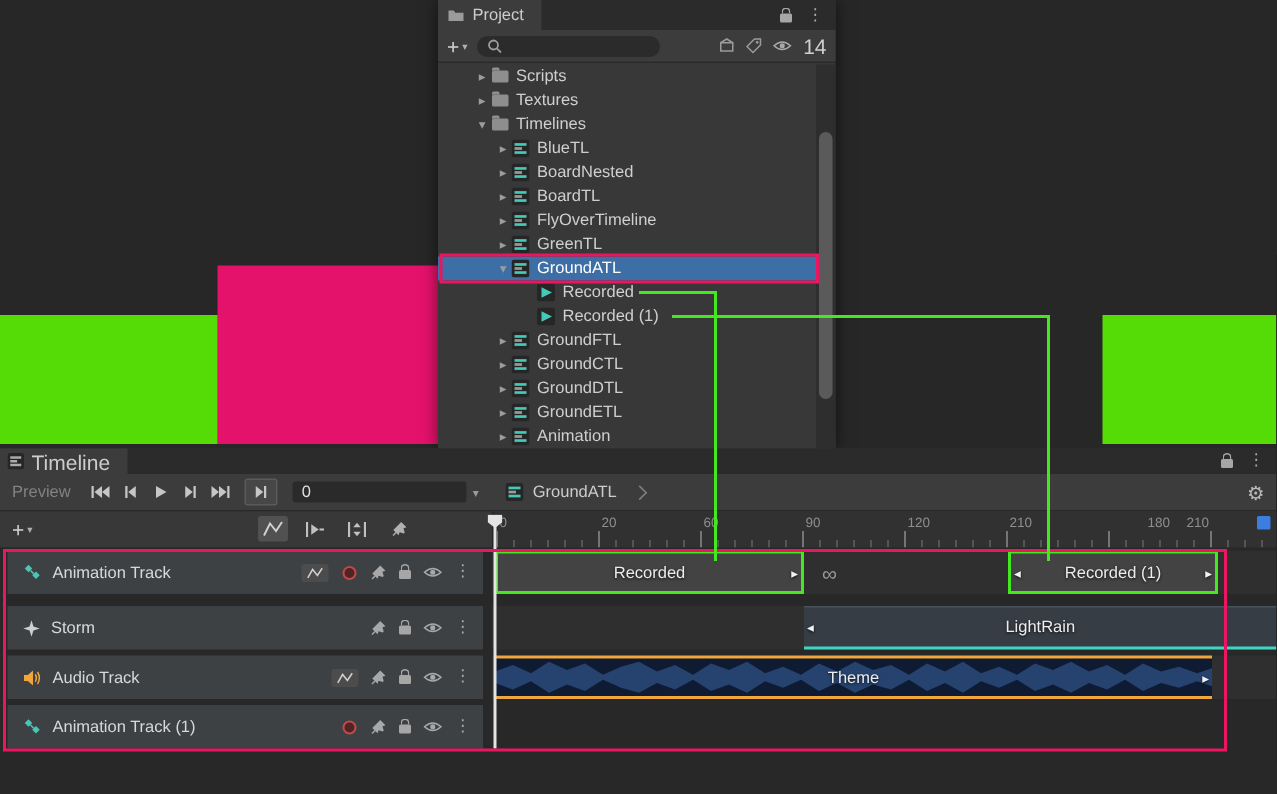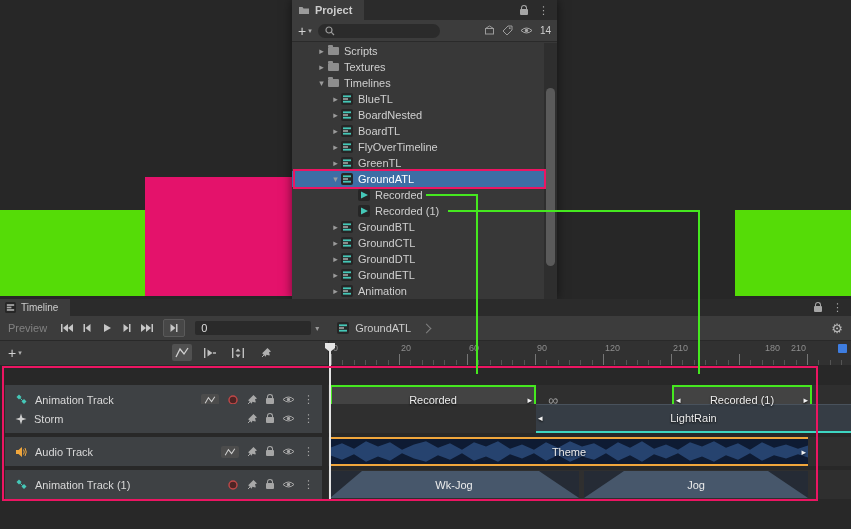--- a/index.html
+++ b/index.html
@@ -11,51 +11,51 @@
   .scene-magenta { left:145px; top:177px; width:147px; height:119px; background:#E4126B; }
   .scene-green-l { left:0; top:210px; width:145px; height:86px; background:#55DC07; }
   .scene-green-r { left:735px; top:210px; width:116px; height:86px; background:#55DC07; }
 
   
   .gline { background:#45E81F; z-index:60; }
   .rbox  { border:2px solid #EC1562; box-sizing:border-box; z-index:55; pointer-events:none; }
 
   
   .tabstrip { height:20px; background:#2B2B2B; display:flex; align-items:stretch; }
-  .tab { display:flex; align-items:center; gap:5px; background:#3C3C3C; padding:0 12px 0 6px; font-size:11px; color:#CDCDCD;font-weight:bold; }
+  .tab { display:flex; align-items:center; gap:5px; background:#3C3C3C; padding:0 12px 0 6px; font-size:11px; color:#CDCDCD; }
   .winicons { margin-left:auto; display:flex; align-items:center; gap:10px; padding-right:8px; }
   .kebab { color:#A8A8A8; font-size:11px; line-height:1; }
   .lockico { position:relative; display:inline-block; width:8px; height:6px; background:#A6A6A6; border-radius:1px; margin-top:3px; }
   .lockico::before { content:""; position:absolute; left:1px; top:-4px; width:4px; height:3px; border:1.3px solid #A6A6A6; border-bottom:none; border-radius:3px 3px 0 0; }
   .caret { font-size:7px; color:#AFAFAF; margin-left:2px; }
   .ico { display:inline-flex; align-items:center; }
 
   
   .pwin { left:292px; top:0; width:265px; height:299px; background:#383838; z-index:10; box-shadow:0 0 10px rgba(0,0,0,.55); }
   .ptoolbar { height:21px; background:#3C3C3C; border-bottom:1px solid #2A2A2A; display:flex; align-items:center; padding:0 6px; gap:6px; }
   .addbtn { display:flex; align-items:center; color:#D2D2D2; font-size:14px; cursor:default; }
   .searchbox { width:108px; height:14px; background:#2B2B2B; border-radius:8px; display:flex; align-items:center; gap:4px; padding:0 7px; }
   .searchbox input { background:transparent; border:none; outline:none; width:80px; color:#CCC; font-size:10px; font-family:"Liberation Sans",sans-serif; }
   .ptb-right { margin-left:auto; display:flex; align-items:center; gap:7px; }
-  .cnt { color:#CFCFCF; font-size:10px; }
+  .cnt { color:#CFCFCF; font-size:14px; }
   .ptree { position:absolute; top:43px; left:0; right:13px; bottom:0; background:#383838; overflow:hidden; }
   .prow { height:16px; display:flex; align-items:center; font-size:11px; color:#CFCFCF; }
   .prow .arrow { width:11px; font-size:9px; color:#9C9C9C; text-align:center; flex:none; }
   .prow .ricon { width:12px; height:12px; margin-right:5px; flex:none; display:flex; }
   .lvl0 { padding-left:24px; } .lvl1 { padding-left:38px; } .lvl2 { padding-left:66px; }
   .prow.sel { background:#3D6EA5; color:#FFF; }
   .fold { position:relative; width:11px; height:8px; background:#8E8E8E; border-radius:1px; margin-right:5px; margin-left:1px; flex:none; }
   .fold::before { content:""; position:absolute; left:0; top:-2px; width:5px; height:2px; background:#8E8E8E; border-radius:1px 1px 0 0; }
   .pscroll { position:absolute; right:0; top:43px; width:13px; bottom:0; background:#2E2E2E; }
   .pthumb { position:absolute; left:2px; right:2px; top:45px; height:178px; background:#5A5A5A; border-radius:5px; }
 
   
   .twin { left:0; top:299px; width:851px; height:230px; background:#383838; z-index:10; }
   .ttabstrip { height:17px; background:#2B2B2B; display:flex; align-items:stretch; }
-  .ttab { display:flex; align-items:center; gap:5px; background:#3C3C3C; padding:0 12px 0 5px; font-size:10px; color:#CDCDCD; }
+  .ttab { display:flex; align-items:center; gap:5px; background:#3C3C3C; padding:0 12px 0 5px; font-size:14px; color:#CDCDCD; }
   .ttoolbar { height:24px; background:#3C3C3C; border-bottom:1px solid #292929; display:flex; align-items:center; padding:0 8px; }
   .prevlabel { color:#828282; font-size:11px; margin-right:10px; }
   .pbtn { width:20px; height:16px; display:flex; align-items:center; justify-content:center; }
   .pbtn.boxed { width:20px; border:1px solid #5A5A5A; background:#474747; border-radius:2px; margin-left:6px; }
   .framefield { width:104px; height:14px; background:#2A2A2A; border-radius:2px; color:#DDD; font-size:11px; display:flex; align-items:center; padding:0 6px; margin-left:10px; }
   .framecaret { color:#999; font-size:8px; margin-left:4px; margin-right:8px; }
   .crumb { display:flex; align-items:center; gap:6px; margin-left:10px; color:#CCC; font-size:11px; }
   .crumb-arrow { width:6px; height:6px; border-top:1.4px solid #808080; border-right:1.4px solid #808080; transform:rotate(45deg); margin-left:6px; }
   .gear { margin-left:auto; color:#B8B8B8; font-size:13px; }
   .tbody { position:absolute; top:42px; left:0; right:0; bottom:0; background:#282828; }
@@ -65,21 +65,21 @@
   .optbtn { width:20px; height:17px; display:flex; align-items:center; justify-content:center; border-radius:2px; }
   .optbtn.active { background:#515151; }
   .ruler { position:absolute; left:328px; right:0; top:0; height:24px; background:#313131; border-left:1px solid #242424; }
   .ruler::before { content:""; position:absolute; left:2px; right:0; bottom:0; height:5px;
     background:repeating-linear-gradient(to right,#555 0 1px,transparent 1px 11.33px); }
   .ruler::after { content:""; position:absolute; left:2px; right:0; bottom:0; height:11px;
     background:repeating-linear-gradient(to right,#757575 0 1px,transparent 1px 68px); }
   .rnum { position:absolute; top:2px; font-size:9px; color:#8E8E8E; }
   .endmarker { position:absolute; right:4px; top:3px; width:9px; height:9px; background:#3E7DE0; border-radius:1px; }
   .tracks { position:absolute; top:24px; left:0; right:0; bottom:0; background:#282828; }
-  .trow1{top:20px;text-align:right;} .trow2{top:39px;} .trow3{top:72px;} .trow4{top:105px;}
+  .trow1{top:2px;text-align:right;} .trow2{top:39px;} .trow3{top:72px;} .trow4{top:105px;}
   .thead { position:absolute; left:5px; width:317px; height:29px; background:#3E4144; display:flex; align-items:center; padding-left:10px; box-sizing:border-box; }
   .tname { font-size:11px; color:#D8D8D8; margin-left:7px; }
   .thicons { margin-left:auto; display:flex; align-items:center; gap:8px; padding-right:8px; }
   .curvebtn { background:#4C4C4C; border-radius:2px; padding:2px 3px; display:flex; }
   .tlane { position:absolute; left:328px; right:0; height:29px; background:#2F2F2F; }
   .clip { position:absolute; top:0; bottom:0; box-sizing:border-box; display:flex; align-items:center; justify-content:center; color:#ECECEC; font-size:11px; text-shadow:0 1px 2px rgba(0,0,0,.8); overflow:hidden; }
   .clip-rec { background:#434343; border:2px solid #45E81F; }
   #clip-recorded { left:2px; width:206px; }
   #clip-recorded-1 { left:344px; width:140px; }
   .inf { position:absolute; left:220px; top:0; bottom:0; display:flex; align-items:center; color:#9A9A9A; font-size:14px; }
@@ -265,21 +265,21 @@
       <div class="prow lvl1">
         <span class="arrow">▸</span>
         <span class="ricon">
             <svg width="12" height="12" viewBox="0 0 12 12">
               <rect width="12" height="12" rx="2" fill="#262626"></rect>
               <rect x="2" y="2.4" width="8" height="1.8" fill="#45C8B8"></rect>
               <rect x="2" y="5.1" width="5" height="1.8" fill="#9A9A9A"></rect>
               <rect x="2" y="7.8" width="8" height="1.8" fill="#45C8B8"></rect>
             </svg>
           </span>
-        <span>GroundBTL</span>
+        <span>GroundFTL</span>
       </div>
       <div class="prow lvl1">
         <span class="arrow">▸</span>
         <span class="ricon">
             <svg width="12" height="12" viewBox="0 0 12 12">
               <rect width="12" height="12" rx="2" fill="#262626"></rect>
               <rect x="2" y="2.4" width="8" height="1.8" fill="#45C8B8"></rect>
               <rect x="2" y="5.1" width="5" height="1.8" fill="#9A9A9A"></rect>
               <rect x="2" y="7.8" width="8" height="1.8" fill="#45C8B8"></rect>
             </svg>
@@ -595,36 +595,20 @@
         </div>
         <div class="tlane trow3">
           <div class="clip" id="clip-theme">
             <svg class="wave" viewBox="0 0 478 23" preserveAspectRatio="none">
               <polygon fill="#26436F" points="0,8 12,4 24,9 36,2 48,7 60,3 72,10 84,5 96,2 108,8 120,4 132,10 144,3 156,7 168,2 180,9 192,5 204,10 216,3 228,8 240,2 252,7 264,4 276,10 288,3 300,8 312,2 324,9 336,5 348,10 360,3 372,7 384,2 396,8 408,4 420,10 432,3 444,8 456,5 468,9 478,6 478,17 468,14 456,18 444,15 432,20 420,13 408,19 396,15 384,21 372,16 360,20 348,13 336,18 324,14 312,21 300,15 288,20 276,13 264,19 252,16 240,21 228,15 216,20 204,13 192,18 180,14 168,21 156,16 144,20 132,13 120,19 108,15 96,21 84,18 72,13 60,20 48,16 36,21 24,14 12,19 0,15"></polygon>
             </svg>
             <span class="cliplabel">Theme</span>
             <span class="eR">▸</span>
           </div>
         </div>
-        <div class="tlane trow4">
-          <svg class="blendsvg" width="523" height="29" viewBox="0 0 523 29">
-            <g>
-              <rect x="2" y="1" width="249" height="27" fill="#47576B"></rect>
-              <polygon points="2,1 34,1 2,28" fill="#252B35"></polygon>
-              <polygon points="211,1 251,1 251,28" fill="#252B35"></polygon>
-              <text x="126" y="19" text-anchor="middle" font-size="11" fill="#ECECEC">Wk-Jog</text>
-            </g>
-            <g>
-              <rect x="256" y="1" width="224" height="27" fill="#47576B"></rect>
-              <polygon points="256,1 296,1 256,28" fill="#252B35"></polygon>
-              <polygon points="440,1 480,1 480,28" fill="#252B35"></polygon>
-              <text x="368" y="19" text-anchor="middle" font-size="11" fill="#ECECEC">Jog</text>
-            </g>
-          </svg>
-        </div>
       </div>
 
       <div class="phhead"></div>
       <div class="playhead"></div>
     </div>
   </div>
 
   <div class="abs rbox" style="left:293px; top:169px; width:253px; height:20px;"></div>
   <div class="abs rbox" style="left:2px; top:366px; width:816px; height:135px;"></div>
   <div class="abs gline" style="left:426px; top:194px; width:52px; height:2px;"></div>

